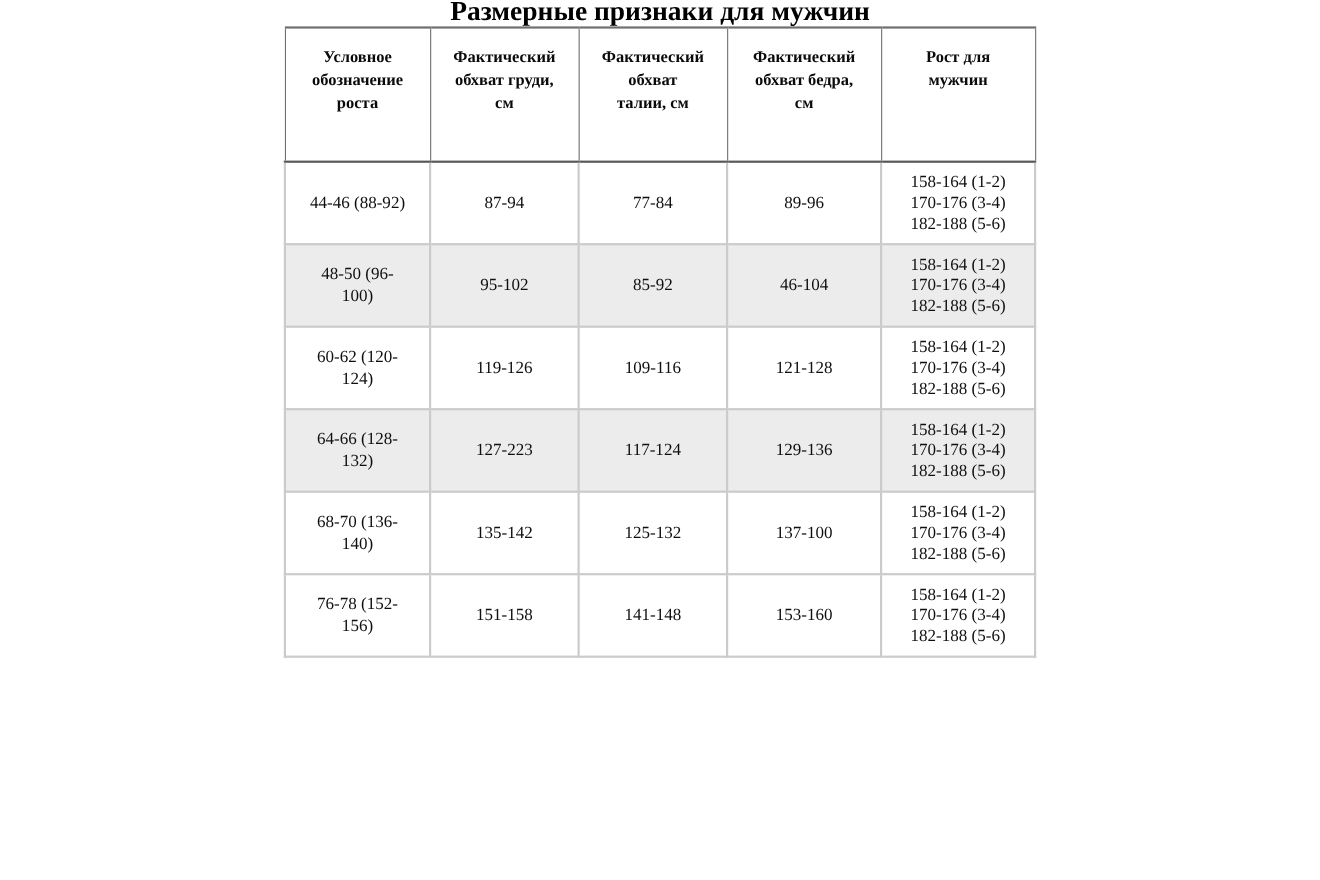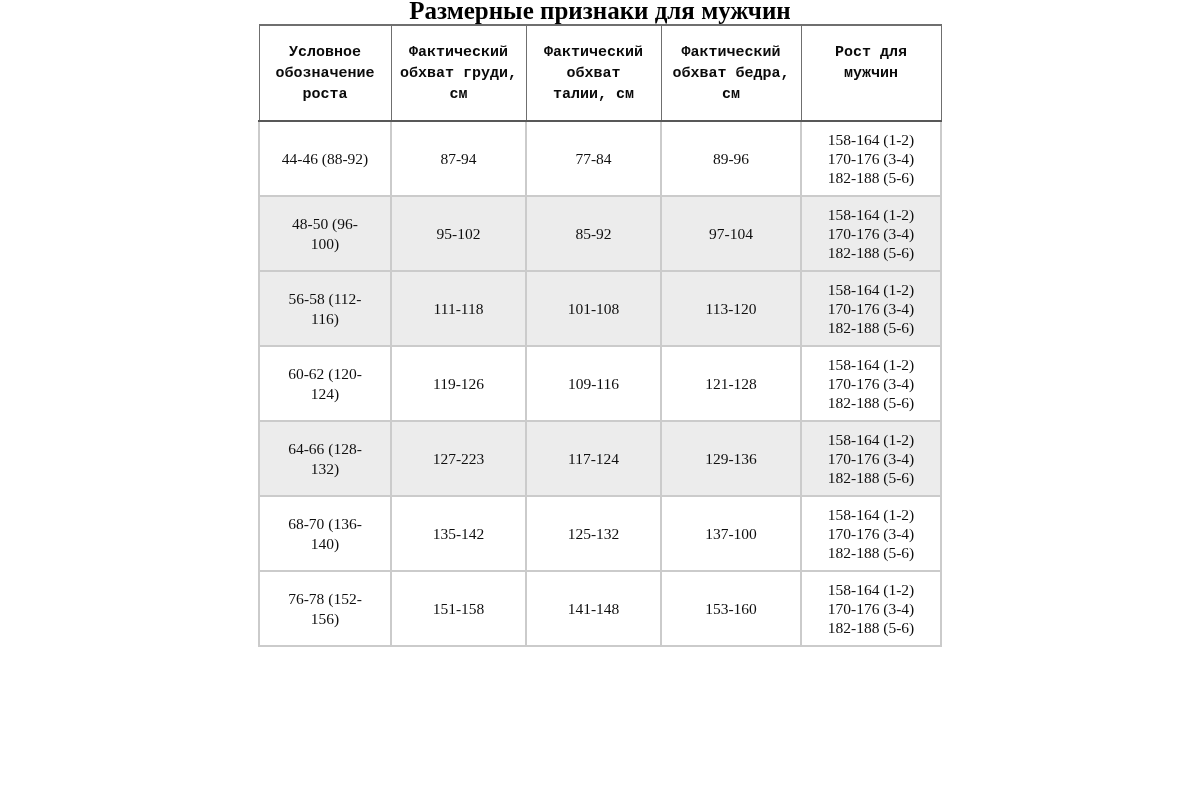--- a/index.html
+++ b/index.html
@@ -37,21 +37,21 @@
     width: 682px;
     border-collapse: collapse;
     table-layout: fixed;
   }
   .size-table col.c1 { width: 132px; }
   .size-table col.c2 { width: 135px; }
   .size-table col.c3 { width: 135px; }
   .size-table col.c4 { width: 140px; }
   .size-table col.c5 { width: 140px; }
 
-  .size-table thead tr { height: 96px; font-family: Liberation Mono, monospace; }
+  .size-table thead tr { height: 122px; }
   .size-table th {
     border-top: 2px solid #6f6f6f;
     border-left: 1px solid #6f6f6f;
     border-right: 1px solid #6f6f6f;
     border-bottom: 2px solid #585858;
     background: #ffffff;
     vertical-align: top;
     padding: 16px 6px 0 6px;
     font-size: 15px;
     font-weight: bold;
@@ -118,31 +118,21 @@
         <td>89-96</td>
         <td class="height-cell">158-164 (1-2)
 170-176 (3-4)
 182-188 (5-6)</td>
       </tr>
       <tr class="alt">
         <td class="size-cell">48-50 (96-
 100)</td>
         <td>95-102</td>
         <td>85-92</td>
-        <td>97-104</td>
-        <td class="height-cell">158-164 (1-2)
-170-176 (3-4)
-182-188 (5-6)</td>
-      </tr>
-      <tr class="alt">
-        <td class="size-cell">56-58 (112-
-116)</td>
-        <td>111-118</td>
-        <td>101-108</td>
-        <td>113-120</td>
+        <td>46-104</td>
         <td class="height-cell">158-164 (1-2)
 170-176 (3-4)
 182-188 (5-6)</td>
       </tr>
       <tr>
         <td class="size-cell">60-62 (120-
 124)</td>
         <td>119-126</td>
         <td>109-116</td>
         <td>121-128</td>

